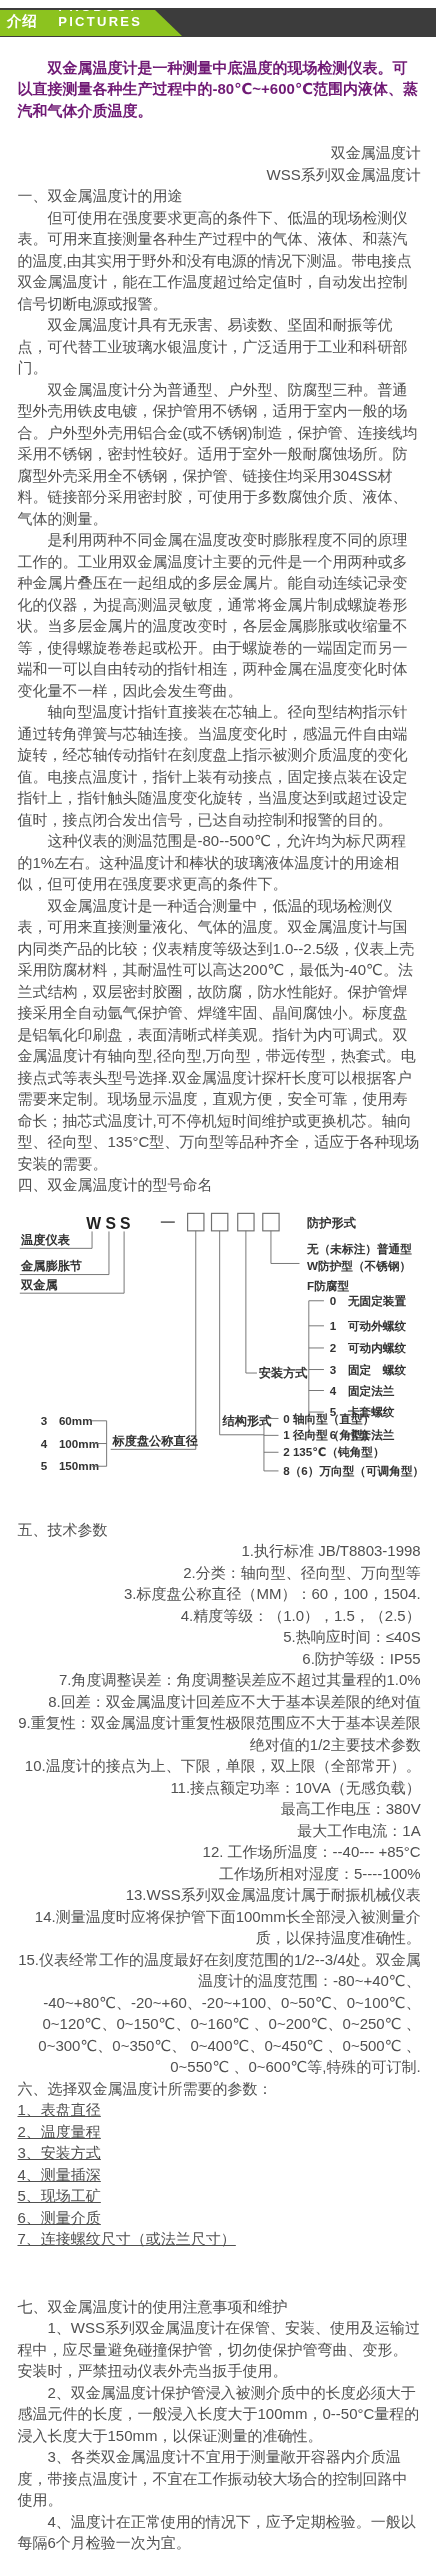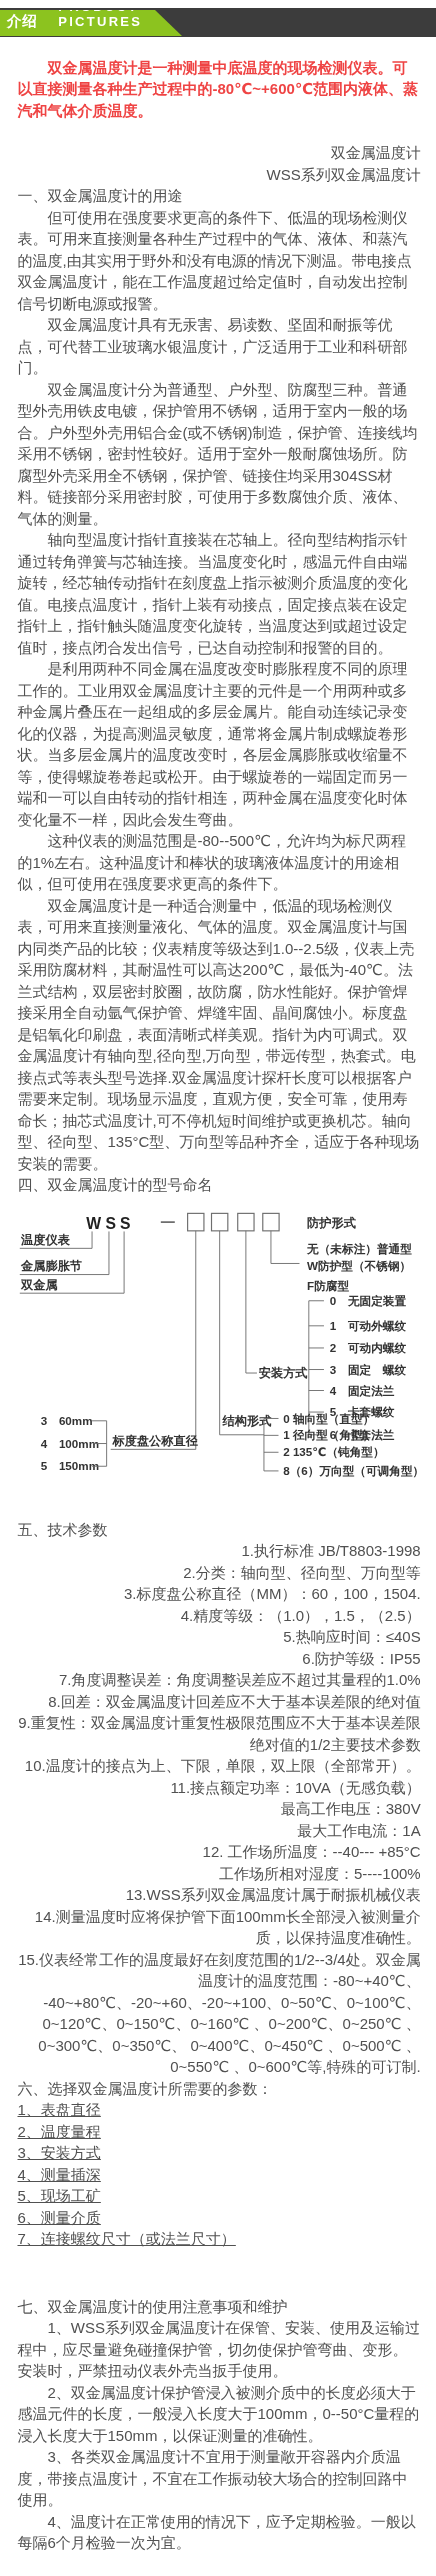--- a/index.html
+++ b/index.html
@@ -11,21 +11,21 @@
   .header-bar{height:28.5px;background:#3c3c3c;position:relative;}
   .banner{position:absolute;left:0;top:1.7px;height:26px;width:182px;
           background:#8cc31f;
           clip-path:polygon(0 0,155px 0,182px 100%,0 100%);
           display:flex;align-items:flex-end;}
   .banner-cn{font-size:14.6px;font-weight:bold;color:#ffffff;padding:0 0 4.7px 7px;letter-spacing:0.6px;}
   .banner-en{font-size:13px;font-weight:bold;color:#ffffff;padding:0 0 6.4px 7px;letter-spacing:2.3px;}
 
   
   .main{padding:20px 16.3px 23px 17.5px;color:#515151;font-size:15px;line-height:21.5px;}
-  .intro{font-weight:bold;color:#ef4444;text-indent:2em;margin:0 0 21px 0;}
+  .intro{font-weight:bold;color:#701a75;text-indent:2em;margin:0 0 21px 0;}
   .line{margin:0;text-align:right;}
   .h{margin:0;}
   .p{margin:0;text-indent:2em;}
   .tech-sub{padding-left:2.2em;}
   .sec6-item{margin:0;text-decoration:underline;}
   .sec7-title{margin-top:46px;}
 
   
   .diagram-wrap{margin:8.2px -16.3px 3.5px -17.5px;}
   svg text{fill:#333;font-weight:bold;font-family:"Liberation Sans","DejaVu Sans",sans-serif;}
@@ -52,22 +52,22 @@
     <p class="intro">双金属温度计是一种测量中底温度的现场检测仪表。可以直接测量各种生产过程中的-80℃~+600℃范围内液体、蒸汽和气体介质温度。</p>
 
     <p class="line">双金属温度计</p>
     <p class="line">WSS系列双金属温度计</p>
 
     <p class="h">一、双金属温度计的用途</p>
     <p class="p">但可使用在强度要求更高的条件下、低温的现场检测仪表。可用来直接测量各种生产过程中的气体、液体、和蒸汽的温度,由其实用于野外和没有电源的情况下测温。带电接点双金属温度计，能在工作温度超过给定值时，自动发出控制信号切断电源或报警。</p>
     <p class="p">双金属温度计具有无汞害、易读数、坚固和耐振等优点，可代替工业玻璃水银温度计，广泛适用于工业和科研部门。</p>
     <p class="p">双金属温度计分为普通型、户外型、防腐型三种。普通型外壳用铁皮电镀，保护管用不锈钢，适用于室内一般的场合。户外型外壳用铝合金(或不锈钢)制造，保护管、连接线均采用不锈钢，密封性较好。适用于室外一般耐腐蚀场所。防腐型外壳采用全不锈钢，保护管、链接住均采用304SS材料。链接部分采用密封胶，可使用于多数腐蚀介质、液体、气体的测量。</p>
 
+    <p class="p">是利用两种不同金属在温度改变时膨胀程度不同的原理工作的。工业用双金属温度计主要的元件是一个用两种或多种金属片叠压在一起组成的多层金属片。能自动连续记录变化的仪器，为提高测温灵敏度，通常将金属片制成螺旋卷形状。当多层金属片的温度改变时，各层金属膨胀或收缩量不等，使得螺旋卷卷起或松开。由于螺旋卷的一端固定而另一端和一可以自由转动的指针相连，两种金属在温度变化时体变化量不一样，因此会发生弯曲。</p>
     <p class="p">轴向型温度计指针直接装在芯轴上。径向型结构指示针通过转角弹簧与芯轴连接。当温度变化时，感温元件自由端旋转，经芯轴传动指针在刻度盘上指示被测介质温度的变化值。电接点温度计，指针上装有动接点，固定接点装在设定指针上，指针触头随温度变化旋转，当温度达到或超过设定值时，接点闭合发出信号，已达自动控制和报警的目的。</p>
-    <p class="p">是利用两种不同金属在温度改变时膨胀程度不同的原理工作的。工业用双金属温度计主要的元件是一个用两种或多种金属片叠压在一起组成的多层金属片。能自动连续记录变化的仪器，为提高测温灵敏度，通常将金属片制成螺旋卷形状。当多层金属片的温度改变时，各层金属膨胀或收缩量不等，使得螺旋卷卷起或松开。由于螺旋卷的一端固定而另一端和一可以自由转动的指针相连，两种金属在温度变化时体变化量不一样，因此会发生弯曲。</p>
     <p class="p">这种仪表的测温范围是-80--500℃，允许均为标尺两程的1%左右。这种温度计和棒状的玻璃液体温度计的用途相似，但可使用在强度要求更高的条件下。</p>
 
     <p class="p">双金属温度计是一种适合测量中，低温的现场检测仪表，可用来直接测量液化、气体的温度。双金属温度计与国内同类产品的比较；仪表精度等级达到1.0--2.5级，仪表上壳采用防腐材料，其耐温性可以高达200℃，最低为-40℃。法兰式结构，双层密封胶圈，故防腐，防水性能好。保护管焊接采用全自动氩气保护管、焊缝牢固、晶间腐蚀小。标度盘是铝氧化印刷盘，表面清晰式样美观。指针为内可调式。双金属温度计有轴向型,径向型,万向型，带远传型，热套式。电接点式等表头型号选择.双金属温度计探杆长度可以根据客户需要来定制。现场显示温度，直观方便，安全可靠，使用寿命长；抽芯式温度计,可不停机短时间维护或更换机芯。轴向型、径向型、135°C型、万向型等品种齐全，适应于各种现场安装的需要。</p>
 
     <p class="h">四、双金属温度计的型号命名</p>
 
     <div class="diagram-wrap">
       <svg width="437" height="306" viewBox="0 0 750 525" style="font-size:26px">
 
         <text class="code" x="148" y="42">W</text>

